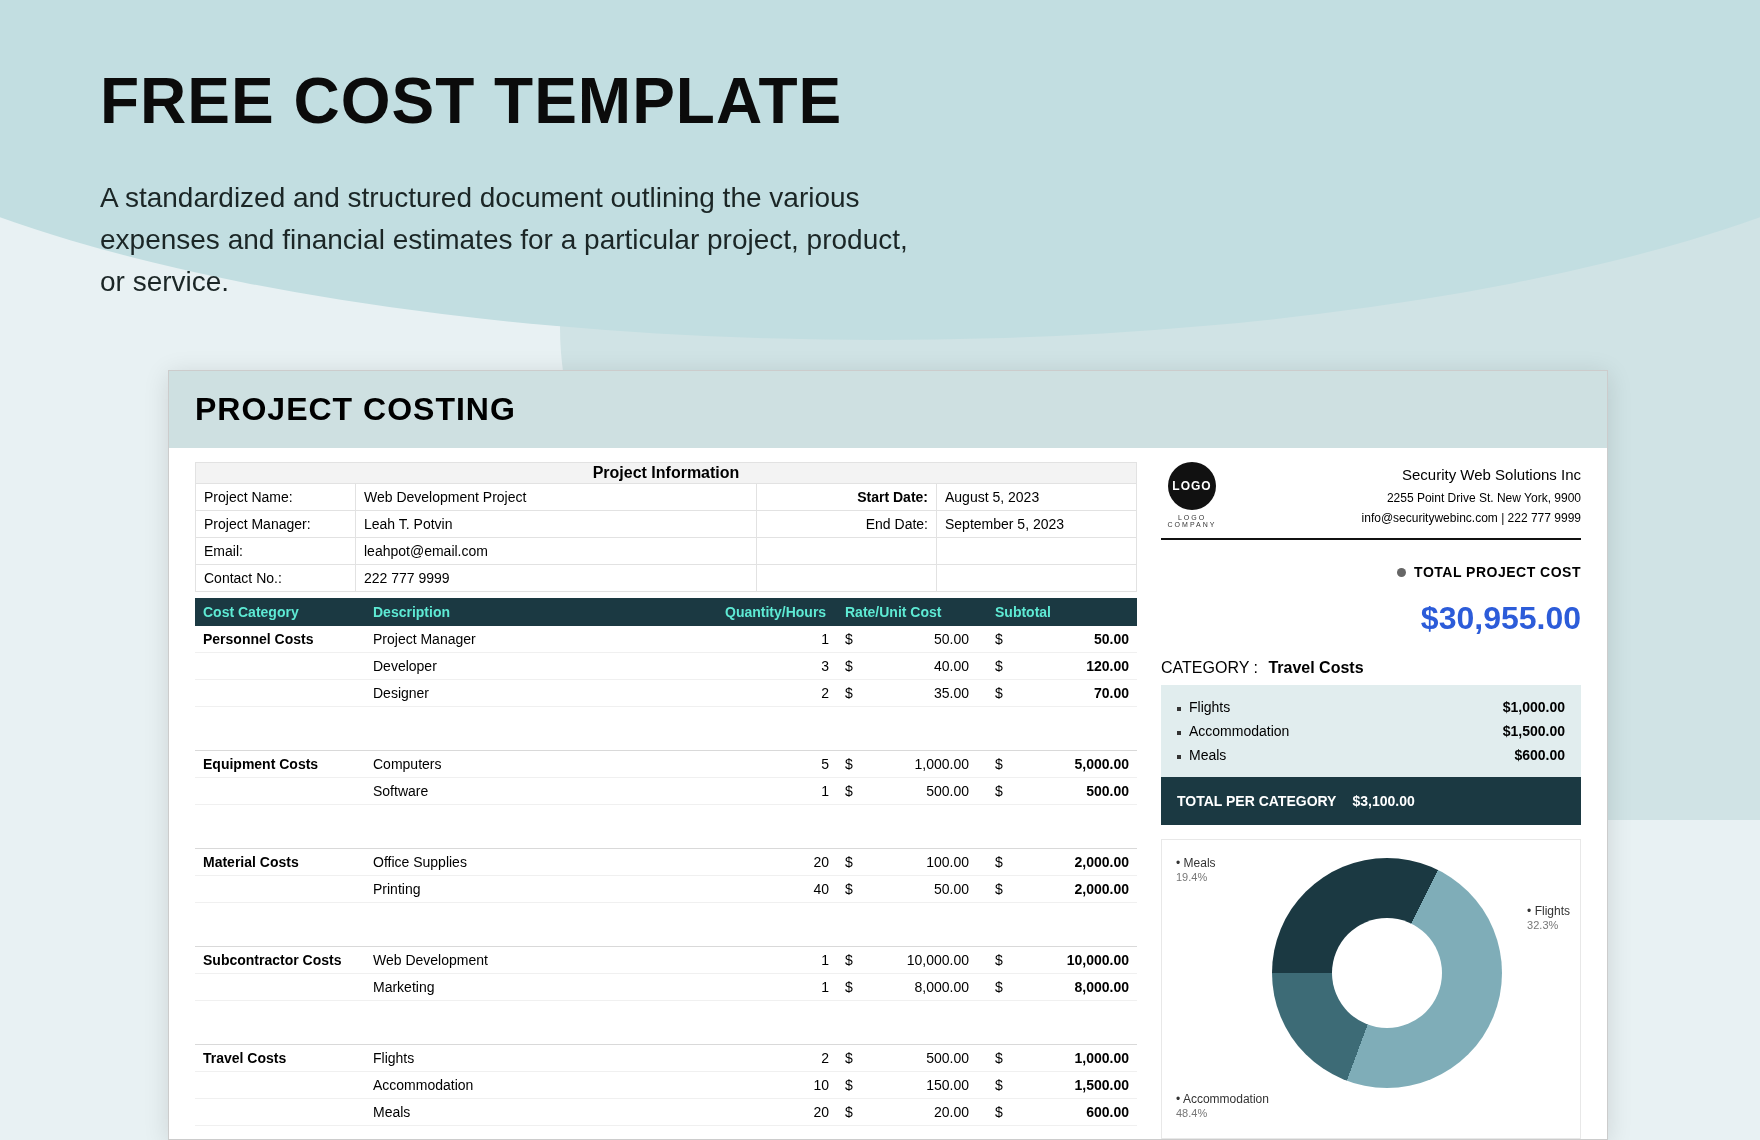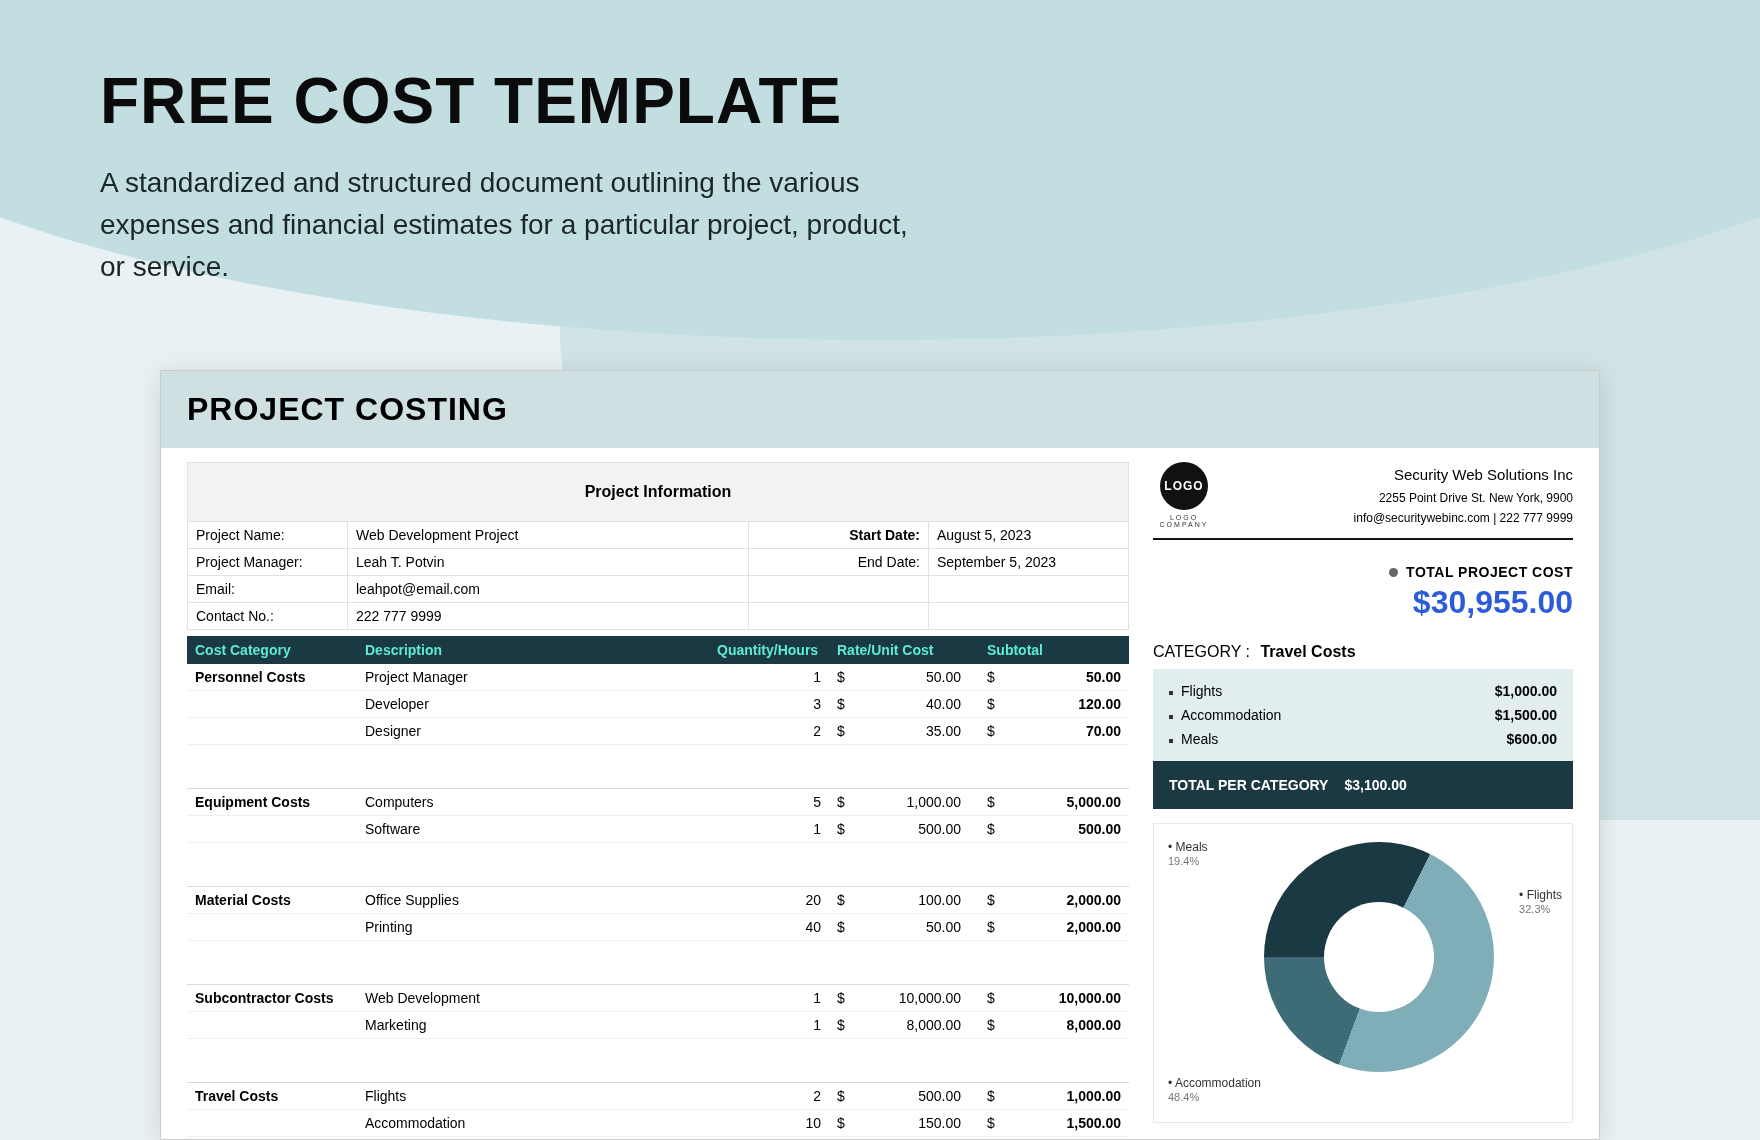--- a/index.html
+++ b/index.html
@@ -4,32 +4,32 @@
   <style>
     * { margin:0; padding:0; box-sizing:border-box; font-family: Arial, Helvetica, sans-serif; }
     body { width:1760px; height:1140px; background:#e8f1f3; position:relative; overflow:hidden; }
 
     
     .wave1 { position:absolute; top:0; right:0; width:1200px; height:820px; background:#d0e3e5; border-radius:0 0 0 65% / 0 0 0 60%; }
     .wave2 { position:absolute; top:0; left:0; width:1760px; height:340px; background:#c2dee1; border-radius:0 0 50% 50% / 0 0 100% 100%; transform:scaleX(1.3); }
 
     .hero  { position:absolute; top:64px; left:100px; width:820px; z-index:4; }
     .hero h1 { font-size:64px; font-weight:900; letter-spacing:1px; color:#0b0b0b; font-family:"Arial Black", Arial, sans-serif; }
-    .hero p  { margin-top:24px; font-size:28px; line-height:1.5; color:#1b2626; }
-
-    .sheet { position:absolute; top:370px; left:160px; width:1440px; height:770px; background:#fff; border:1px solid #ccc; z-index:5; box-shadow:0 4px 24px rgba(0,0,0,.12); }
+    .hero p  { margin-top:39px; font-size:28px; line-height:1.5; color:#1b2626; }
+
+    .sheet { position:absolute; top:370px; left:168px; width:1440px; height:770px; background:#fff; border:1px solid #ccc; z-index:5; box-shadow:0 4px 24px rgba(0,0,0,.12); }
     .titlebar { background:#cee0e1; padding:20px 26px; }
     .titlebar h2 { font-size:32px; font-weight:900; font-family:"Arial Black", Arial, sans-serif; letter-spacing:1px; }
 
     .content { display:flex; gap:24px; padding:14px 26px 0; }
     .left  { flex:1 1 0; }
     .right { width:420px; }
 
     
-    .pi-title { text-align:center; font-weight:700; font-size:16px; background:#f3f3f3; padding:20px 0; border:1px solid #e2e2e2; border-bottom:none; }
+    .pi-title { text-align:center; font-weight:700; font-size:16px; background:#f3f3f3; padding:1px 0; border:1px solid #e2e2e2; border-bottom:none; }
     .pi { width:100%; border-collapse:collapse; font-size:14px; }
     .pi td { border:1px solid #e2e2e2; padding:5px 8px; }
     .pi .lab { font-weight:400; width:160px; }
 
     
     .ct { width:100%; border-collapse:collapse; font-size:14px; margin-top:6px; }
     .ct thead th { background:#1b3942; color:#5eead4; font-weight:700; padding:6px 8px; text-align:left; }
     .ct thead th.r { }
     .ct td { padding:5px 8px; border-bottom:1px solid #f0f0f0; }
     .ct .cat { font-weight:700; width:170px; vertical-align:top; }
@@ -44,21 +44,21 @@
     .logo { width:62px; text-align:center; }
     .logo-circle { width:48px; height:48px; border-radius:50%; background:#111; color:#fff; font-weight:900; font-size:12px; display:flex; align-items:center; justify-content:center; margin:0 auto; letter-spacing:1px; }
     .logo-sub { font-size:7px; letter-spacing:2px; margin-top:4px; color:#333; text-align:center; }
     .company-info { flex:1; text-align:right; font-size:12px; line-height:1.7; }
     .company-info .nm { font-weight:400; font-size:15px; }
 
     .tpc { margin-top:24px; }
     .tpc-label { display:flex; align-items:center; gap:8px; justify-content:flex-end; }
     .tpc-label .dot { width:9px; height:9px; border-radius:50%; background:#666; }
     .tpc-label span { font-weight:800; font-size:14px; letter-spacing:.5px; }
-    .tpc-val { text-align:right; font-size:32px; font-weight:800; color:#2c5cd9; margin-top:4px; }
+    .tpc-val { text-align:right; font-size:32px; font-weight:800; color:#2c5cd9; margin-top:20px; }
 
     .catline { margin-top:22px; font-size:16px; }
     .catline .lbl { font-weight:400; margin-right:6px; }
     .catline .val { font-weight:800; }
 
     .breakdown { background:#e1edee; margin-top:8px; padding:10px 16px; font-size:14px; }
     .brow { display:flex; justify-content:space-between; padding:4px 0; }
     .brow .n { font-weight:400; }
     .brow .v { font-weight:800; }
     .bullet { display:inline-block; width:4px; height:4px; background:#333; border-radius:0; margin-right:8px; vertical-align:middle; }

